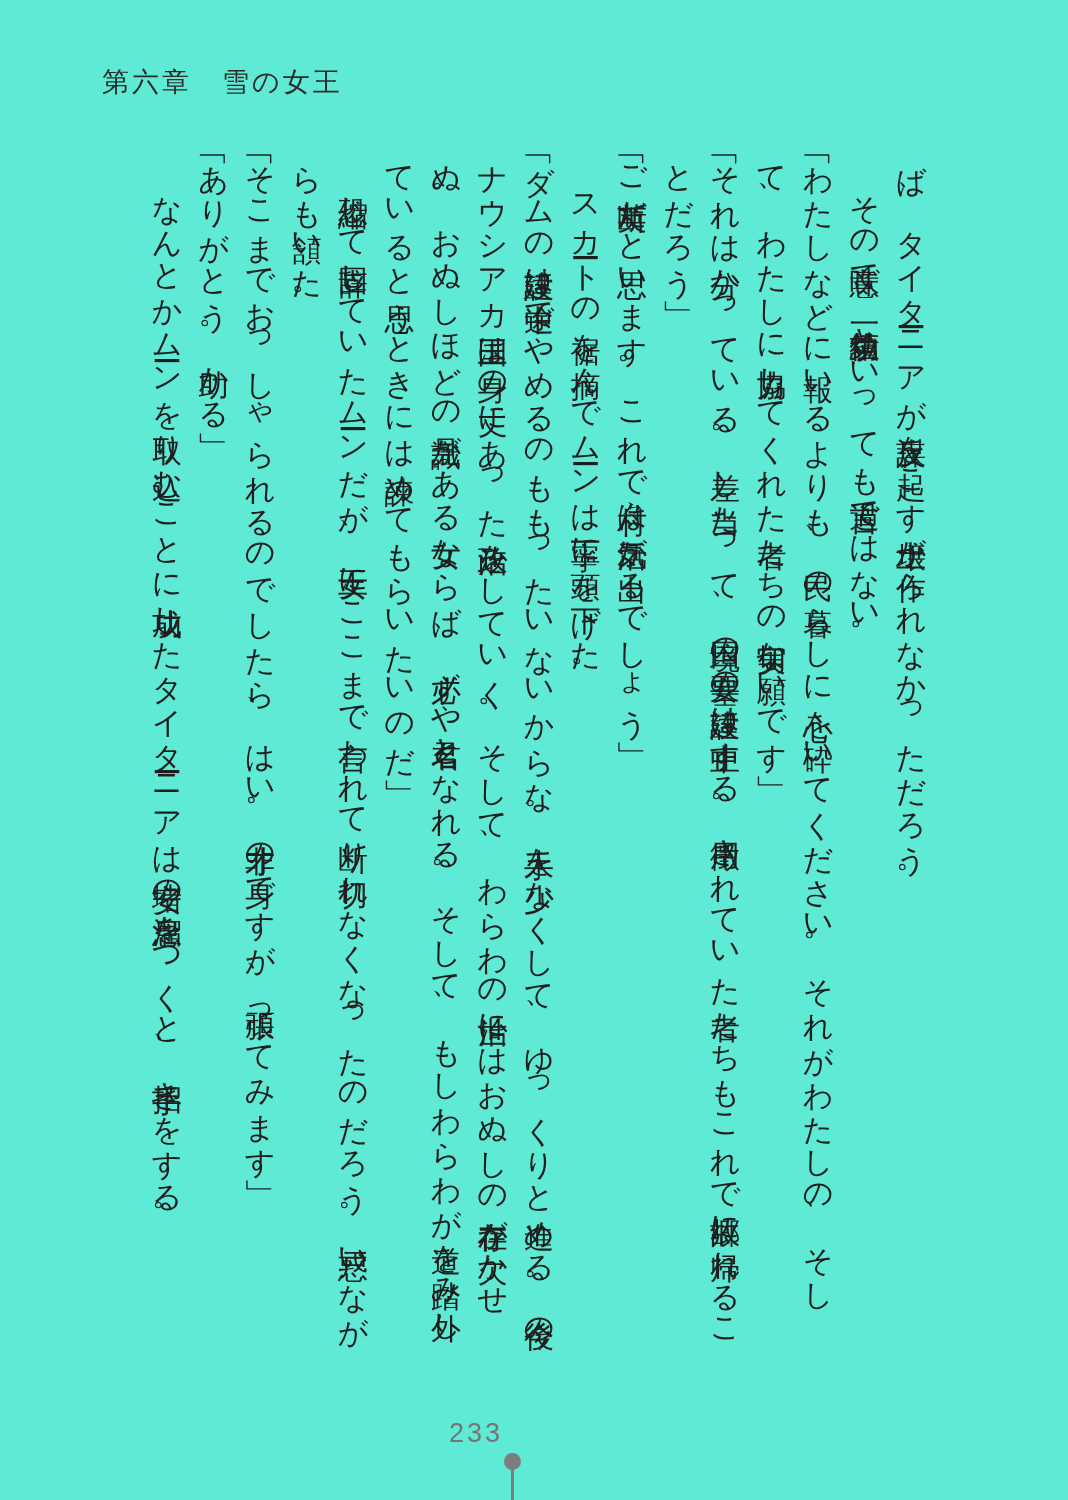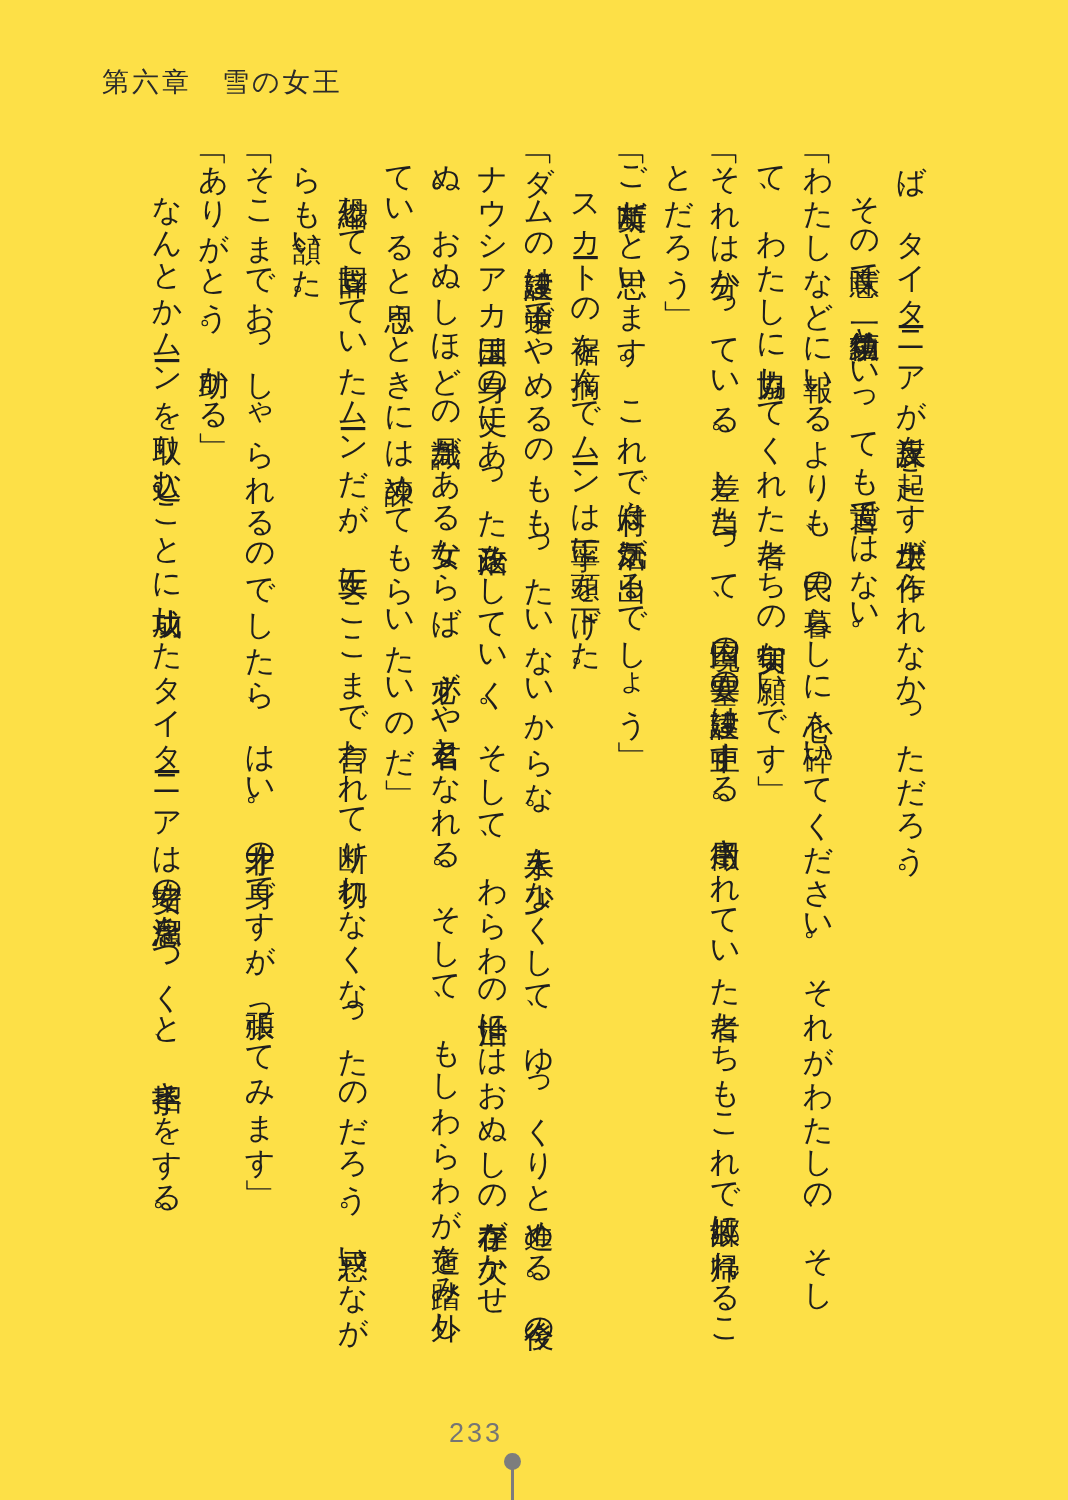--- a/index.html
+++ b/index.html
@@ -4,21 +4,21 @@
 <style>
   html, body {
     margin: 0;
     padding: 0;
     background: #e8e8e8;
   }
   .page {
     position: relative;
     width: 1068px;
     height: 1500px;
-    background: #fde047;
+    background: #5eead4;
     overflow: hidden;
     font-family: "Liberation Serif", "DejaVu Serif", serif;
   }
   .chapter-header {
     position: absolute;
     left: 102px;
     top: 64px;
     font-size: 27px;
     letter-spacing: 3px;
     color: #2b2b2b;

